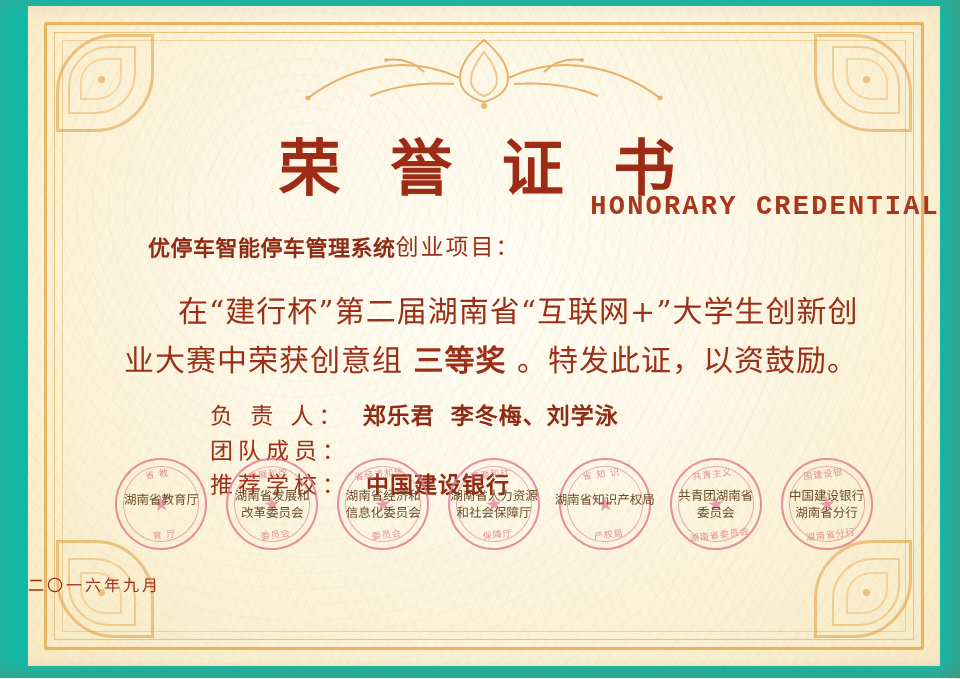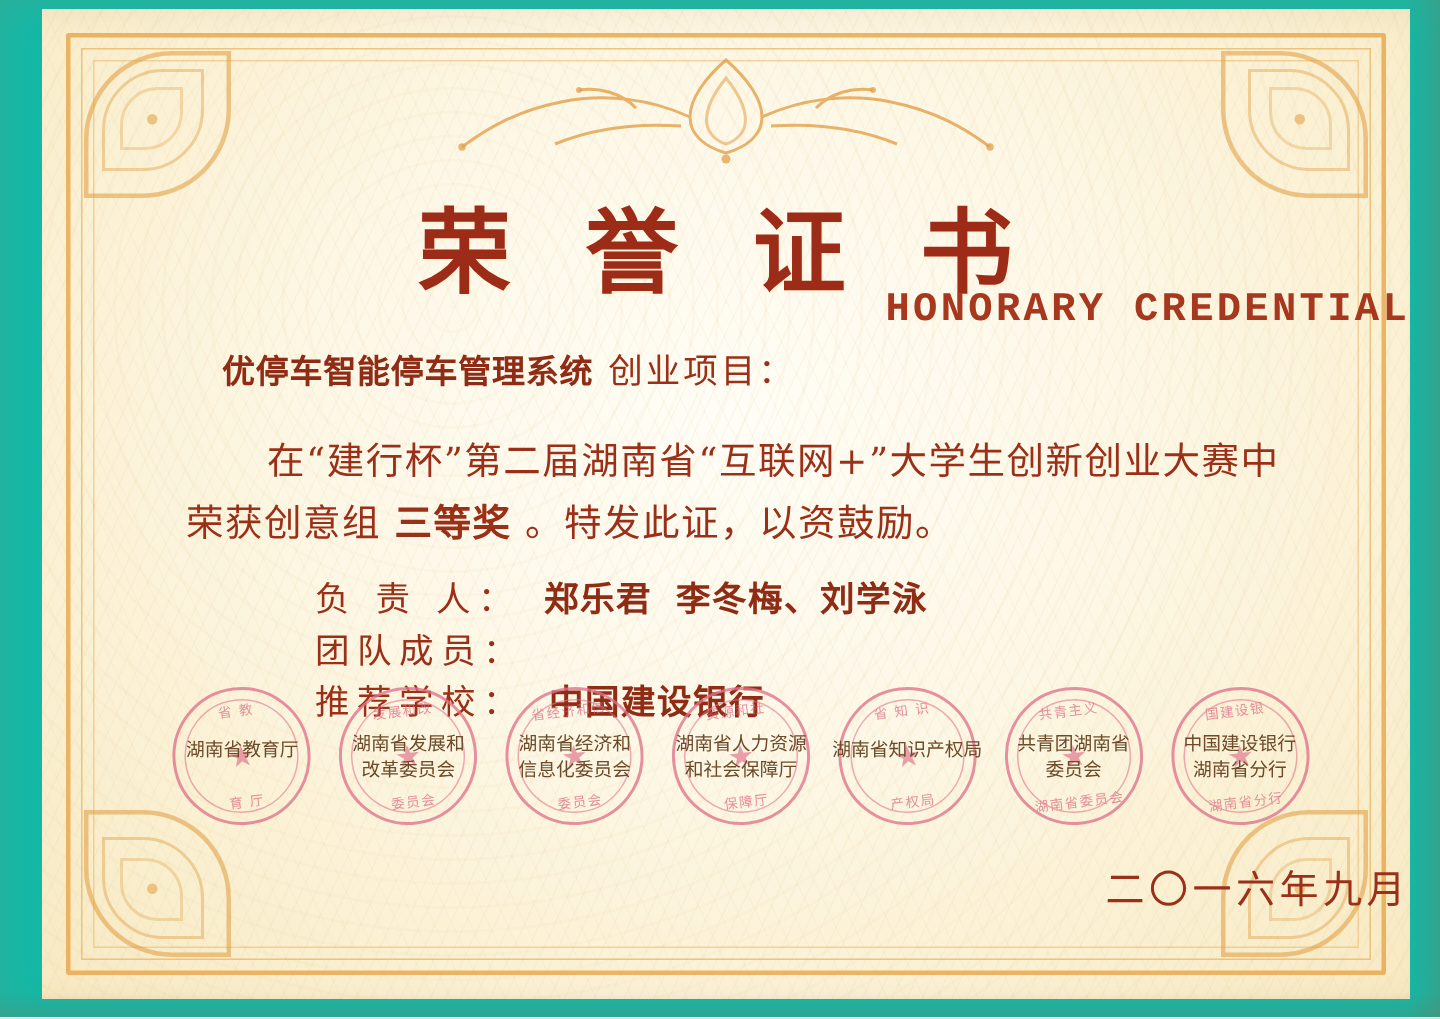--- a/index.html
+++ b/index.html
@@ -147,40 +147,39 @@
     position: absolute;
     left: 96px;
     right: 70px;
     top: 222px;
     color: #9b3018;
     font-family: "DejaVu Serif", serif;
   }
 
   .row-project {
     display: flex;
-    align-items: center;
-    gap: 10px;
+    align-items: flex-end;
     margin-left: 24px;
     font-size: 23px;
   }
   #project-name {
     font-family: "DejaVu Sans", sans-serif;
     font-weight: 700;
     font-size: 22px;
     letter-spacing: .5px;
     color: #8f2c15;
   }
   .row-project .suffix {
     font-size: 23px;
     letter-spacing: 2px;
   }
 
   #award-para {
     margin-top: 26px;
-    font-size: 25px;
+    font-size: 30px;
     line-height: 1.62;
     letter-spacing: 1px;
     text-indent: 54px;
     color: #9b3018;
   }
   #award-para .grade {
     font-family: "DejaVu Sans", sans-serif;
     font-weight: 700;
     letter-spacing: 1px;
   }
@@ -280,23 +279,23 @@
     color: #6d4b2a;
     letter-spacing: 0;
   }
   .seal-unit.tall .seal-caption { top: 30px; }
 
   
   #date-line {
     position: absolute;
     left: 0; right: 0;
     top: 566px;
-    text-align: right;
+    text-align: left;
     font-family: "DejaVu Serif", serif;
-    font-size: 26px;
+    font-size: 16px;
     letter-spacing: 3px;
     color: #9b3018;
   }
 
   
   #scan-shadow-right {
     position: absolute;
     right: 0; top: 0;
     width: 22px; height: 679px;
     background: linear-gradient(to right, rgba(120,100,70,0) 0%, rgba(120,100,70,0.18) 100%);

